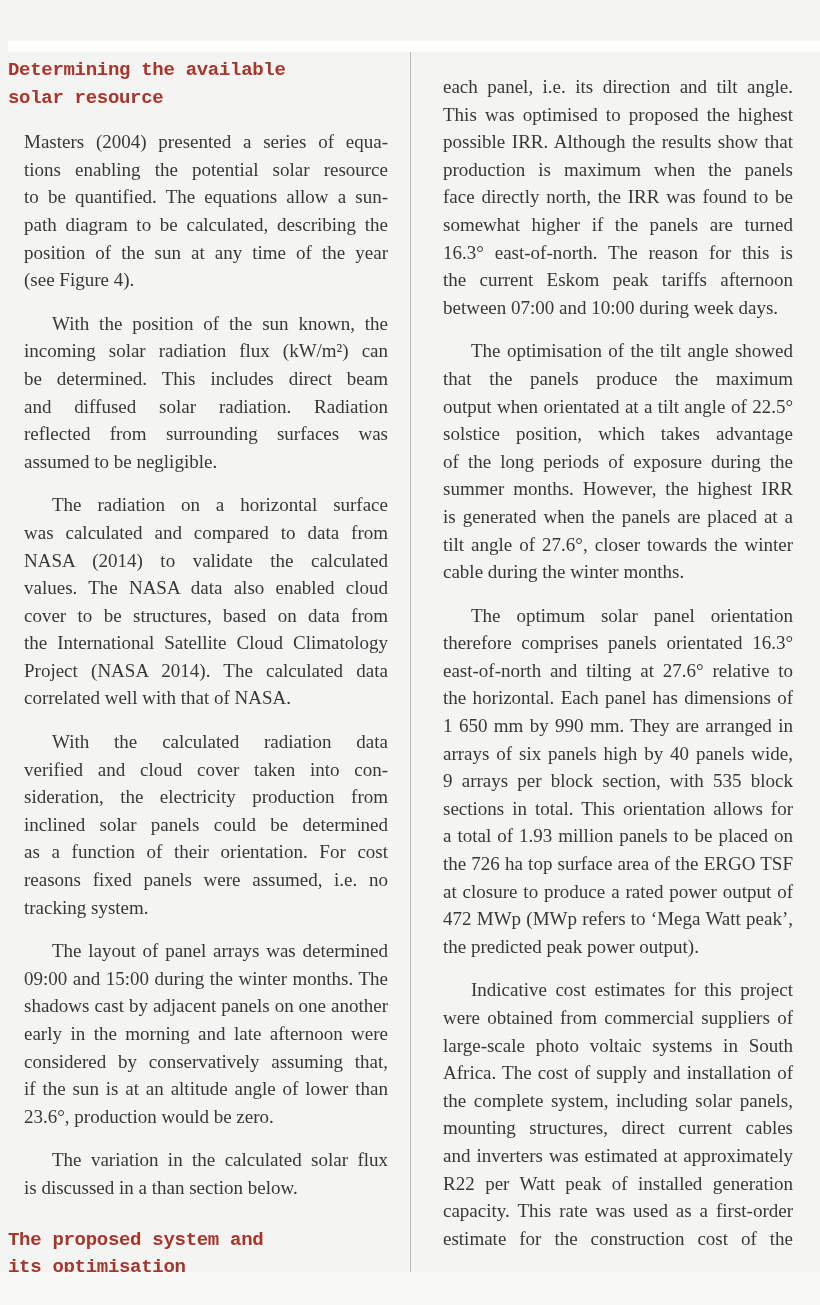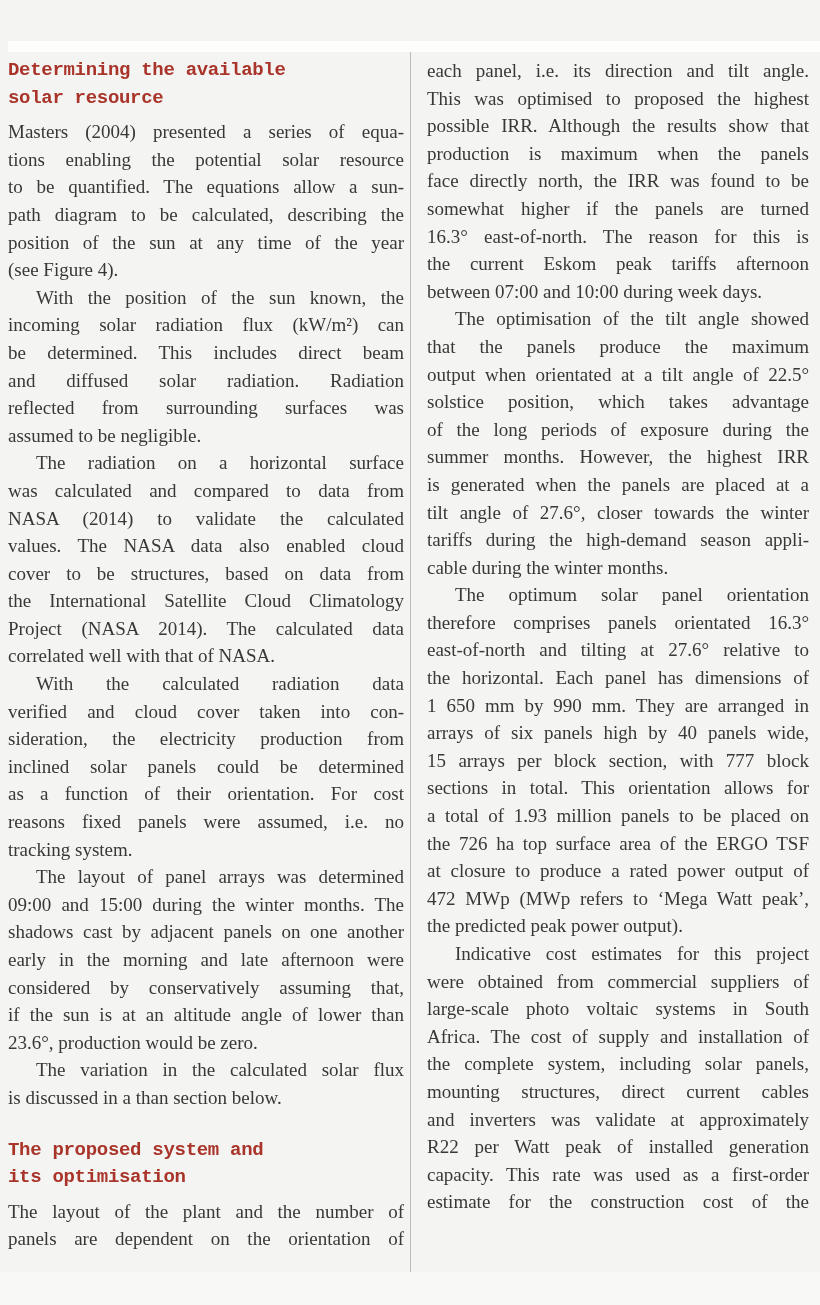--- a/index.html
+++ b/index.html
@@ -14,21 +14,21 @@
   .divider{position:absolute;left:410px;top:52px;width:1px;height:1220px;background:var(--divider-color,#bdbbb8);}
   .column{position:absolute;top:57px;height:1215px;overflow:hidden;}
   .col-left{left:8px;width:396px;}
   .col-right{left:427px;width:382px;}
   .heading{
     font-family:Liberation Mono, monospace;
     font-weight:700;font-size:25px;line-height:29px;
     color:var(--accent-red,#a9342a);
     margin:0 0 6px 0;letter-spacing:-0.3px;
   }
-  .para{margin:0;}
+  .para{margin:16px;}
   .line{font-size:19px;line-height:27.6px;white-space:normal;}
   .just{text-align:justify;text-align-last:justify;}
   .indent > .line:first-child{text-indent:28px;}
   .para + .heading{margin-top:25px;}
 </style>
 </head>
 <body>
 
 <div class="page">
   <div class="top-band"></div>
@@ -110,44 +110,43 @@
       </div>
       <div class="para indent">
         <div class="line just" style="">The optimisation of the tilt angle showed</div>
         <div class="line just" style="">that the panels produce the maximum</div>
         <div class="line just" style="">output when orientated at a tilt angle of 22.5°</div>
         <div class="line just" style="">solstice position, which takes advantage</div>
         <div class="line just" style="">of the long periods of exposure during the</div>
         <div class="line just" style="">summer months. However, the highest IRR</div>
         <div class="line just" style="">is generated when the panels are placed at a</div>
         <div class="line just" style="">tilt angle of 27.6°, closer towards the winter</div>
-        <div class="line just" style="">tariffs during the high-demand season appli-</div>
         <div class="line" style="">cable during the winter months.</div>
       </div>
       <div class="para indent">
         <div class="line just" style="">The optimum solar panel orientation</div>
         <div class="line just" style="">therefore comprises panels orientated 16.3°</div>
         <div class="line just" style="">east-of-north and tilting at 27.6° relative to</div>
         <div class="line just" style="">the horizontal. Each panel has dimensions of</div>
         <div class="line just" style="">1 650 mm by 990 mm. They are arranged in</div>
         <div class="line just" style="">arrays of six panels high by 40 panels wide,</div>
-        <div class="line just" style="">15 arrays per block section, with 777 block</div>
+        <div class="line just" style="">9 arrays per block section, with 535 block</div>
         <div class="line just" style="">sections in total. This orientation allows for</div>
         <div class="line just" style="">a total of 1.93 million panels to be placed on</div>
         <div class="line just" style="">the 726 ha top surface area of the ERGO TSF</div>
         <div class="line just" style="">at closure to produce a rated power output of</div>
         <div class="line just" style="">472 MWp (MWp refers to ‘Mega Watt peak’,</div>
         <div class="line" style="">the predicted peak power output).</div>
       </div>
       <div class="para indent">
         <div class="line just" style="">Indicative cost estimates for this project</div>
         <div class="line just" style="">were obtained from commercial suppliers of</div>
         <div class="line just" style="">large-scale photo voltaic systems in South</div>
         <div class="line just" style="">Africa. The cost of supply and installation of</div>
         <div class="line just" style="">the complete system, including solar panels,</div>
         <div class="line just" style="">mounting structures, direct current cables</div>
-        <div class="line just" style="">and inverters was validate at approximately</div>
+        <div class="line just" style="">and inverters was estimated at approximately</div>
         <div class="line just" style="">R22 per Watt peak of installed generation</div>
         <div class="line just" style="">capacity. This rate was used as a first-order</div>
         <div class="line just" style="">estimate for the construction cost of the</div>
       </div>
     </div>
 </div>
 
 </body></html>

